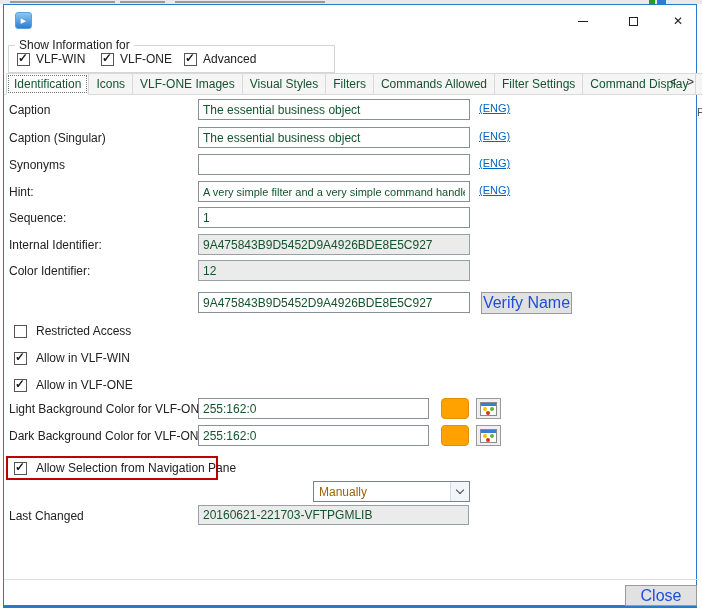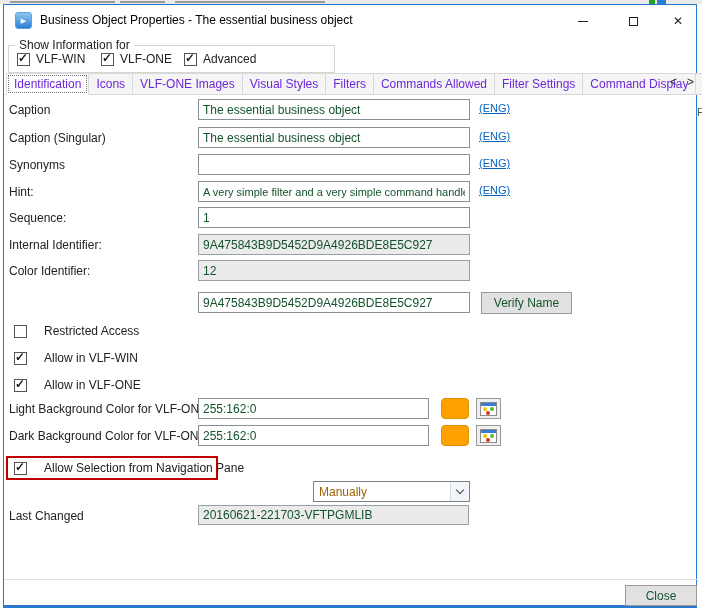--- a/index.html
+++ b/index.html
@@ -36,38 +36,38 @@
   
   .cb { display:inline-block; width:13px; height:13px; background:#fff; border:1px solid #555;
         position:relative; flex:0 0 auto; }
   .cb .mark { position:absolute; left:0px; top:-2px; font-size:12px; line-height:13px; color:#1a1a1a; font-weight:bold; }
   .cb-label { font-size:12px; color:#222; white-space:nowrap; }
 
   
   .tabbar { position:absolute; left:0px; top:68px; width:694px; height:22px; }
   .tabbar .underline { position:absolute; left:0; bottom:0; width:100%; height:1px; background:#dcdcdc; }
   .tabs { position:absolute; left:2px; top:0; display:flex; height:22px; }
-  .tab { height:22px; padding:0 7px; font-size:12px; color:#6d28d9; background:#f5f5f5;
+  .tab { height:22px; padding:0 7px; font-size:12px; color:#14532d; background:#f5f5f5;
          border:1px solid #d9d9d9; border-left:none; display:flex; align-items:center; white-space:nowrap; }
   .tab:first-child { border-left:1px solid #d9d9d9; }
   .tab.selected { background:#fff; border-bottom:1px solid #fff; outline:1px dotted #777; outline-offset:-3px; }
   .tab.truncated { max-width:56px; overflow:hidden; }
   .tab-scroll { position:absolute; top:2px; right:2px; display:flex; gap:6px; font-size:12px; color:#333; }
   .tab-scroll span { cursor:default; padding:0 2px; }
 
   
   .row-label { position:absolute; left:5px; font-size:12px; color:#222; white-space:nowrap; }
   .tfield { position:absolute; left:194px; width:272px; height:21px; border:1px solid #8a8f96;
             background:#fff; font-family:"Liberation Sans",sans-serif; font-size:12px; color:#14532d; padding:0 4px; }
   .tfield.readonly { background:#ebebeb; border-color:#9a9fa5; }
   .tfield.narrow { width:231px; }
   .lang-link { position:absolute; left:475px; font-size:11px; color:#0563c1; text-decoration:underline; white-space:nowrap; }
-  .btn { position:absolute; background:#e1e1e1; border:1px solid #9a9a9a; font-size:12px; color:#14532d;
+  .btn { position:absolute; background:#e1e1e1; border:1px solid #9a9a9a; font-size:16px; color:#1d4ed8;
          display:flex; align-items:center; justify-content:center; font-family:"Liberation Sans",sans-serif; }
-  .cb-row { position:absolute; left:10px; display:flex; align-items:center; gap:17px; }
+  .cb-row { position:absolute; left:10px; display:flex; align-items:center; gap:9px; }
 
   .swatch { position:absolute; left:437px; width:28px; height:21px; border-radius:4px; border:1px solid #e09000; }
   .picker-btn { position:absolute; left:472px; width:25px; height:21px; background:#f0f0f0; border:1px solid #9a9a9a;
                 display:flex; align-items:center; justify-content:center; }
 
   .highlight-rect { position:absolute; left:2px; top:451px; width:212px; height:24px; border:2px solid #c00000; }
 
   .combo { position:absolute; left:309px; top:476px; width:157px; height:21px; border:1px solid #7a8288; background:#fff; }
   .combo-value { position:absolute; left:5px; top:3px; font-size:12px; color:#a16207; }
   .combo-btn { position:absolute; right:0; top:0; width:19px; height:19px; background:#f2f6fb; border-left:1px solid #d4dce6;
@@ -94,21 +94,20 @@
     <div class="bg-seg" style="left:175px;width:150px;"></div>
     <div class="bg-green" style="left:649px;width:6px;"></div>
     <div class="bg-blue" style="left:657px;width:9px;"></div>
   </div>
   <div class="bg-right-p">P</div>
 
   <div class="dialog">
 
     <div class="titlebar">
       <div class="app-icon"><span>▶</span></div>
-      <div class="title-text">Business Object Properties - The essential business object</div>
       <div class="winbtn" style="left:564px;">
           <span class="min-glyph"></span>
         </div>
       <div class="winbtn" style="left:614px;">
           <span class="max-glyph"></span>
         </div>
       <div class="winbtn" style="left:659px;">
           <span class="close-glyph">✕</span>
         </div>
     </div>

